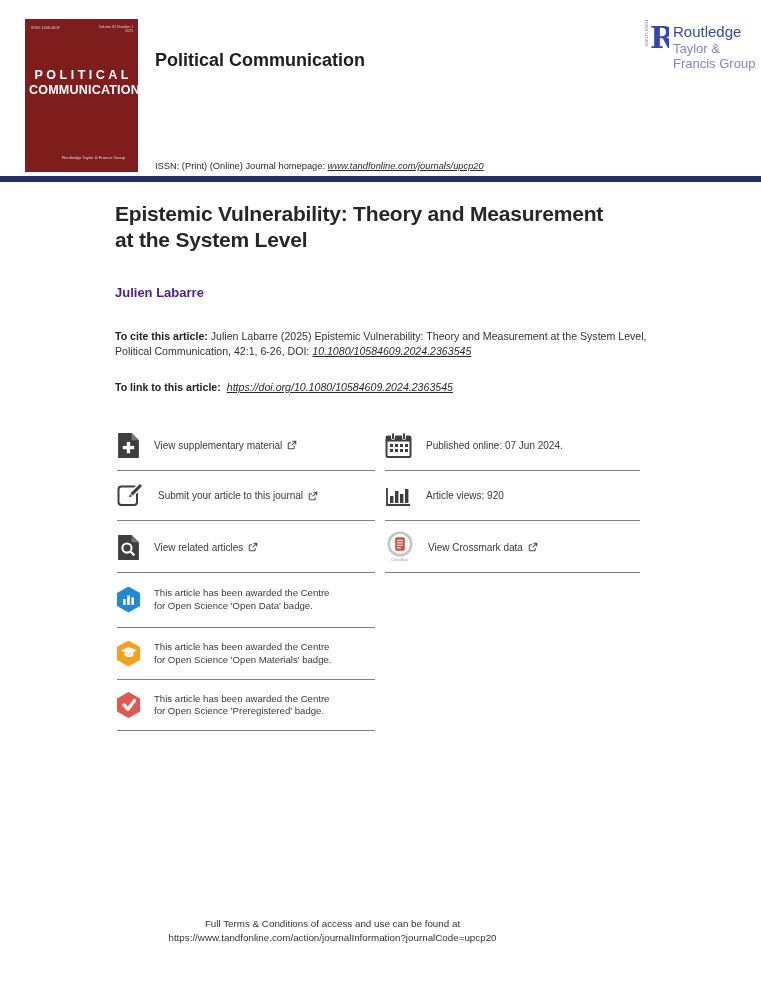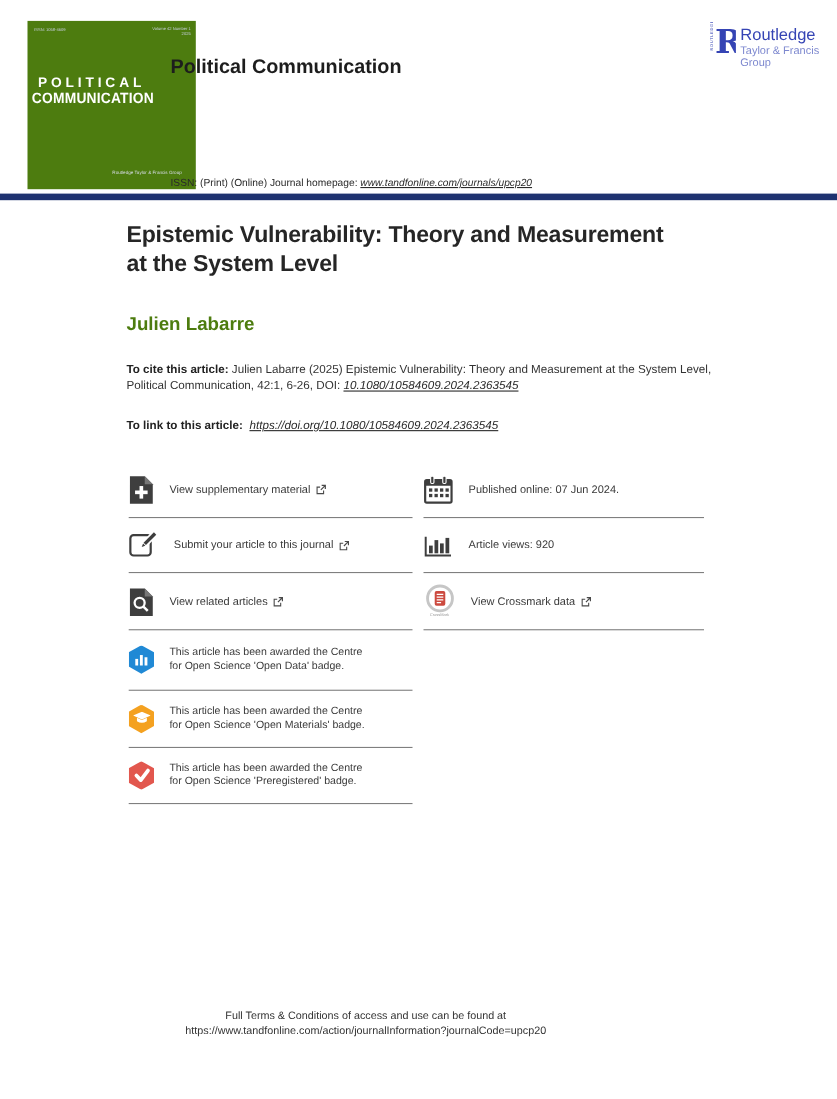--- a/index.html
+++ b/index.html
@@ -1,46 +1,46 @@
 <!DOCTYPE html>
 <html><head>
 <meta charset="utf-8">
 <style>
   html,body{margin:0;padding:0;background:#ffffff;}
   .page{position:relative;width:761px;height:999px;background:#fff;overflow:hidden;
         font-family:"Liberation Sans","DejaVu Sans",sans-serif;color:#333;}
 
   
-  .cover{position:absolute;left:25px;top:19px;width:113px;height:153px;background:#4d7c0f;padding-left:40px;}
+  .cover{position:absolute;left:25px;top:19px;width:113px;height:153px;background:#7f1d1d;}
   .cover-issn{position:absolute;left:6px;top:7px;font-size:6px;color:#c9d1e2;
               transform:scale(.62);transform-origin:left top;white-space:nowrap;}
   .cover-vol{position:absolute;right:5px;top:6px;font-size:6px;color:#c9d1e2;text-align:right;
              transform:scale(.62);transform-origin:right top;line-height:7px;white-space:nowrap;}
   .cover-title{position:absolute;left:0;top:50px;width:113px;text-align:center;color:#fff;}
   .cover-t1{font-size:12.5px;font-weight:bold;letter-spacing:3.5px;text-indent:3.5px;line-height:13px;}
   .cover-t2{font-size:13.5px;font-weight:bold;letter-spacing:.2px;line-height:15px;transform:scaleX(.93);}
   .cover-pub{position:absolute;right:13px;bottom:12px;font-size:6px;color:#d8ddea;
              transform:scale(.7);transform-origin:right bottom;white-space:nowrap;}
 
   .journal-title{position:absolute;left:155px;top:50px;font-size:18px;font-weight:bold;color:#1d1d1d;}
 
   .logo{position:absolute;left:645px;top:20px;display:flex;align-items:flex-start;gap:4px;}
   .logo-texts{padding-top:4px;}
   .logo-brand{font-size:15px;color:#3544b4;line-height:15px;}
-  .logo-group{font-size:10px;color:#7d88cf;margin-top:2px;}
+  .logo-group{font-size:13px;color:#7d88cf;margin-top:2px;}
 
   .issn-line{position:absolute;left:155px;top:161px;font-size:9.3px;color:#2a2a2a;white-space:nowrap;}
   .u{text-decoration:underline;color:#2a2a2a;font-style:italic;}
 
   .top-rule{position:absolute;left:0;top:176px;width:761px;height:6px;background:#1e3270;}
 
   
   .article-title{position:absolute;left:115px;top:201px;font-size:21px;font-weight:bold;
                  color:#262626;line-height:26px;letter-spacing:-.2px;}
-  .author{position:absolute;left:115px;top:285px;font-size:17px;font-weight:bold;color:#4d7c0f;}
+  .author{position:absolute;left:115px;top:285px;font-size:13px;font-weight:bold;color:#4c1d95;}
 
   .cite{position:absolute;left:115px;top:329px;width:534px;font-size:10.6px;line-height:14.8px;color:#333;}
   .cite b,.tolink b{color:#222;}
   .tolink{position:absolute;left:115px;top:368px;font-size:10.6px;color:#333;margin-top:13px;}
   .tolink .u{margin-left:6px;}
 
   
   .cell{position:absolute;display:flex;align-items:center;gap:14px;border-bottom:1px solid #7f7f7f;
         box-sizing:border-box;}
   .cell.nolink{cursor:default;}

